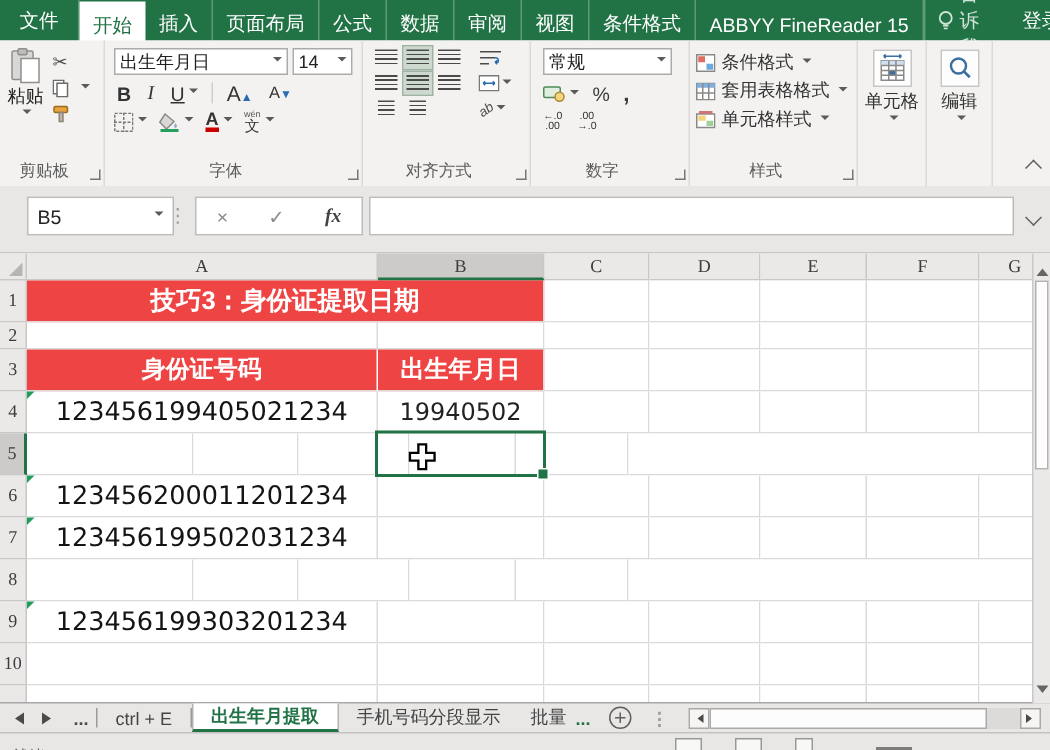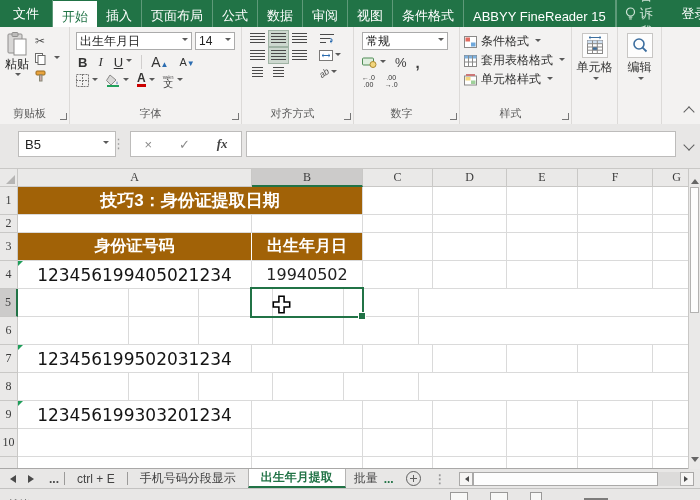--- a/index.html
+++ b/index.html
@@ -55,21 +55,21 @@
        box-sizing:border-box;text-align:center;font-family:"Liberation Serif",serif;font-size:12px;color:#3c3c3c;
        display:flex;align-items:center;justify-content:center;overflow:hidden;}
   .hcell{background:#eae9e8;border-right:1px solid #c9c8c6;border-bottom:1px solid #c9c8c6;box-sizing:border-box;
          font-family:"Liberation Serif",serif;font-size:12px;color:#3c3c3c;display:flex;align-items:center;justify-content:center;}
   .hsel{background:#cccbca;border-bottom:2px solid #217346;}
   .gutsel{background:#cccbca;border-right:2px solid #217346;}
   .cell{border-right:1px solid #dadada;border-bottom:1px solid #dadada;box-sizing:border-box;background:#fff;
         display:flex;align-items:center;justify-content:center;position:relative;overflow:visible;}
   .ca{width:234px;flex:0 0 234px;} .cb{width:111px;flex:0 0 111px;} .cc{width:70px;flex:0 0 70px;}
   .cd{width:74px;flex:0 0 74px;} .ce{width:71px;flex:0 0 71px;} .cf{width:75px;flex:0 0 75px;} .cg{flex:1;border-right:none;}
-  .green{background:#a16207;color:#fff;font-weight:bold;border-bottom:1px solid #d9d9d9;}
+  .green{background:#ef4444;color:#fff;font-weight:bold;border-bottom:1px solid #d9d9d9;}
   .mergedAB{width:345px;flex:0 0 345px;font-size:17px;}
   .th{font-size:16px;}
   .idtxt{font-size:17px;font-weight:500;color:#141414;font-family:"DejaVu Sans",sans-serif;}
   .birth{font-size:16px;font-weight:500;font-family:"DejaVu Sans",sans-serif;}
   .err{position:absolute;left:0;top:0;width:0;height:0;border-top:5px solid #1e9e5a;border-right:5px solid transparent;}
   .corner{position:relative;}
   .corner:after{content:"";position:absolute;right:2px;bottom:2px;width:0;height:0;
                 border-bottom:9px solid #b6b5b4;border-left:9px solid transparent;}
   #selbox5{position:absolute;left:250px;top:118px;width:114px;height:31px;border:2.5px solid #217346;box-sizing:border-box;z-index:5;}
   #fillhandle{position:absolute;right:-4px;bottom:-4px;width:6px;height:6px;background:#217346;border:1px solid #fff;}
@@ -486,20 +486,24 @@
       <div class="cell cb"></div>
       <div class="cell cc"></div>
       <div class="cell cd"></div>
       <div class="cell ce"></div>
       <div class="cell cf"></div>
       <div class="cell cg"></div>
     </div>
 
     <div class="grow" style="height:28px;">
       <div class="gut">6</div>
+      <div class="cell ca">
+          <span class="err"></span>
+          <span class="idtxt">123456200011201234</span>
+        </div>
       <div class="cell cb"></div>
       <div class="cell cc"></div>
       <div class="cell cd"></div>
       <div class="cell ce"></div>
       <div class="cell cf"></div>
       <div class="cell cg"></div>
     </div>
 
     <div class="grow" style="height:28px;">
       <div class="gut">7</div>
@@ -580,22 +584,22 @@
     </div>
   </div>
 
   <div id="sheettabs">
     <span class="navarr l"></span>
     <span class="navarr r"></span>
     <span class="tab-ellipsis">...</span>
     <span class="tabsep"></span>
     <div class="stab">ctrl + E</div>
     <span class="tabsep"></span>
+    <div class="stab active">出生年月提取</div>
     <div class="stab">手机号码分段显示</div>
-    <div class="stab active">出生年月提取</div>
     <div class="stab clip">批量</div>
     <span class="more-ell">...</span>
     <span id="newsheet"></span>
     <span class="tab-ellipsis" style="color:#9a9a9a;">⋮</span>
     <div id="hscroll">
       <span class="harrbox">
           <span class="harr l"></span>
         </span>
       <span id="hthumb"></span>
       <span id="htrack"></span>

